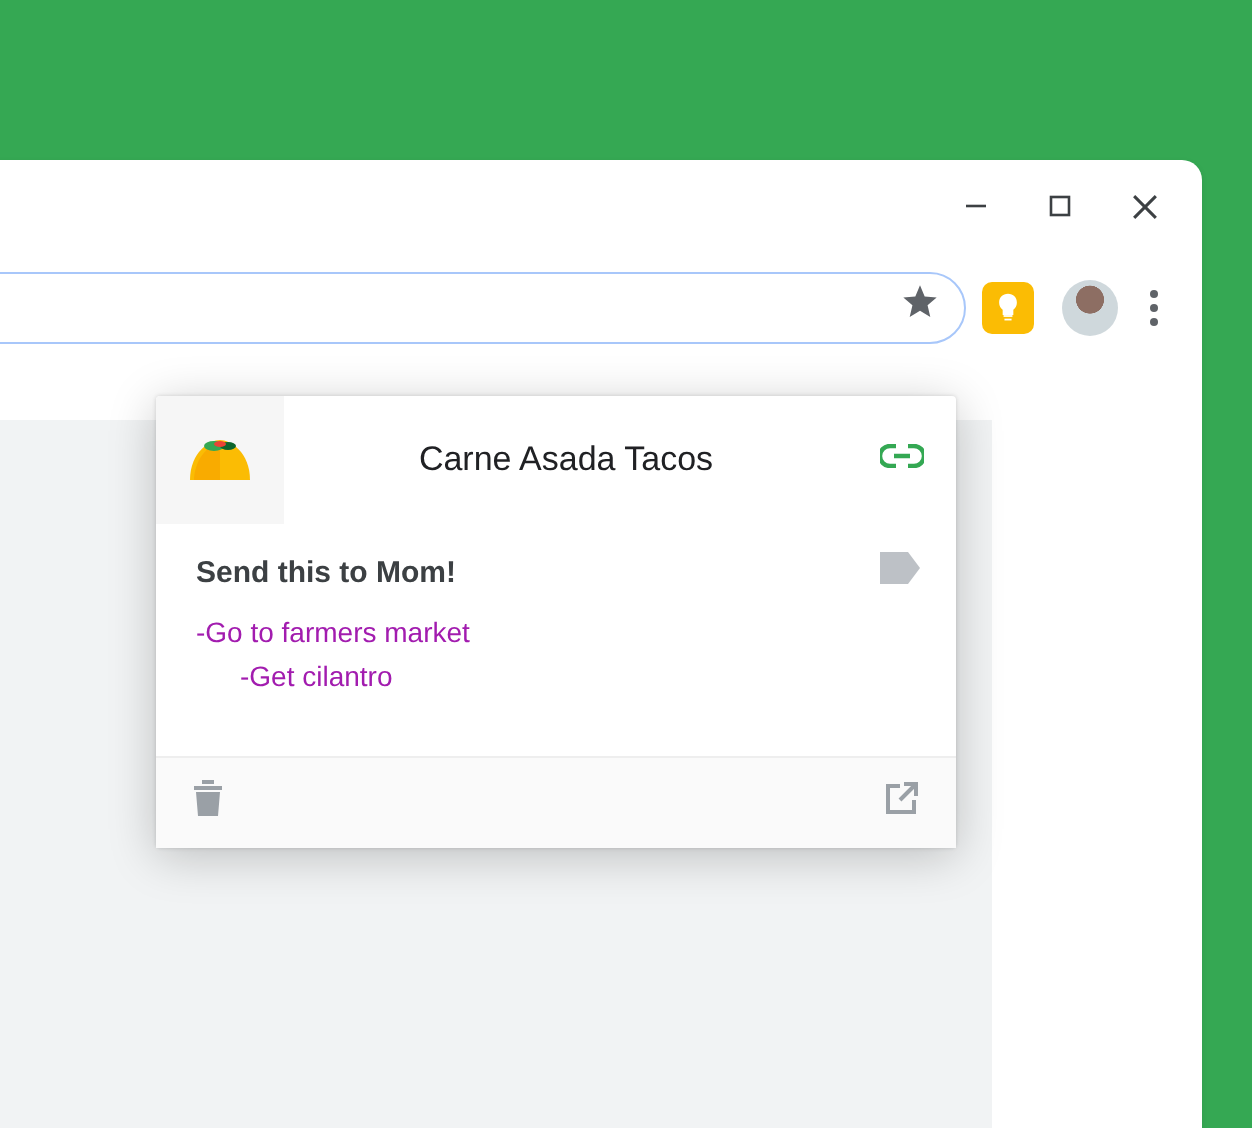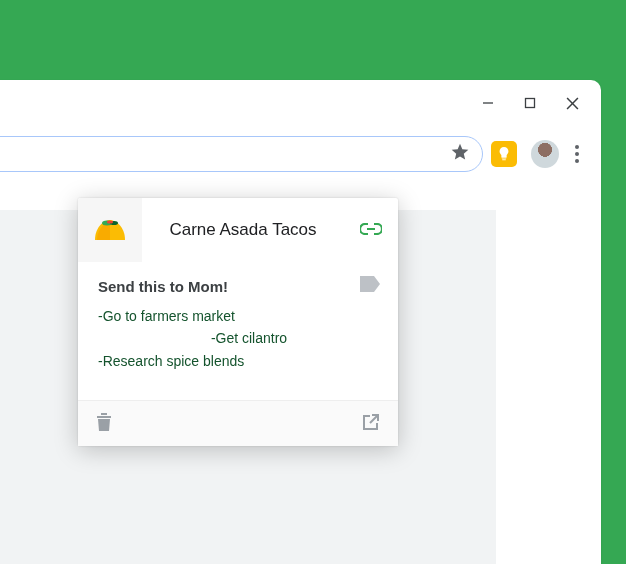--- a/index.html
+++ b/index.html
@@ -98,21 +98,21 @@
       top: 28px;
       left: 50px;
       right: 105px;
       bottom: 0;
       background: #f1f3f4;
     }
     .popup {
       position: absolute;
       top: 198px;
       left: 78px;
-      width: 320px;
+      width: 400px;
       background: #fff;
       box-shadow: 0 4px 24px rgba(0,0,0,0.22), 0 0 2px rgba(0,0,0,0.15);
       border-radius: 2px;
     }
     .popup-header {
       display: flex;
       align-items: center;
       height: 64px;
     }
     .taco-box {
@@ -144,22 +144,22 @@
       font-weight: bold;
       font-size: 15px;
       margin-bottom: 10px;
     }
     .tag-icon {
       position: absolute;
       top: 14px;
       right: 18px;
       cursor: pointer;
     }
-    .note-line { line-height: 1.6; font-size: 14px; color: #14532d; }
-    .indent { padding-left: 22px; text-align: center; }
+    .note-line { line-height: 1.6; font-size: 14px; color: #a21caf; }
+    .indent { padding-left: 22px; }
     .popup-footer {
       height: 46px;
       background: #fafafa;
       border-top: 1px solid #eee;
       display: flex;
       align-items: center;
       justify-content: space-between;
       padding: 0 18px;
     }
     .footer-icon { cursor: pointer; }
@@ -233,21 +233,20 @@
   </div>
   <div class="popup-body">
     <div class="tag-icon">
       <svg width="20" height="16" viewBox="0 0 20 16">
           <path fill="#bdc1c6" d="M0 0h14l6 8-6 8H0z"></path>
         </svg>
     </div>
     <div class="note-title">Send this to Mom!</div>
     <div class="note-line">-Go to farmers market</div>
     <div class="note-line indent">-Get cilantro</div>
-    <div class="note-line">-Research spice blends</div>
   </div>
   <div class="popup-footer">
     <div class="footer-icon">
       <svg width="16" height="18" viewBox="0 0 16 18">
           <path fill="#9aa0a6" d="M1 3h14v2H1zM5 0h6v2H5zM2 6h12l-1 12H3z"></path>
         </svg>
     </div>
     <div class="footer-icon">
       <svg width="18" height="18" viewBox="0 0 18 18">
           <path fill="none" stroke="#9aa0a6" stroke-width="2" d="M15 10v6H2V3h6M10 2h6v6M16 2L8 10"></path>

